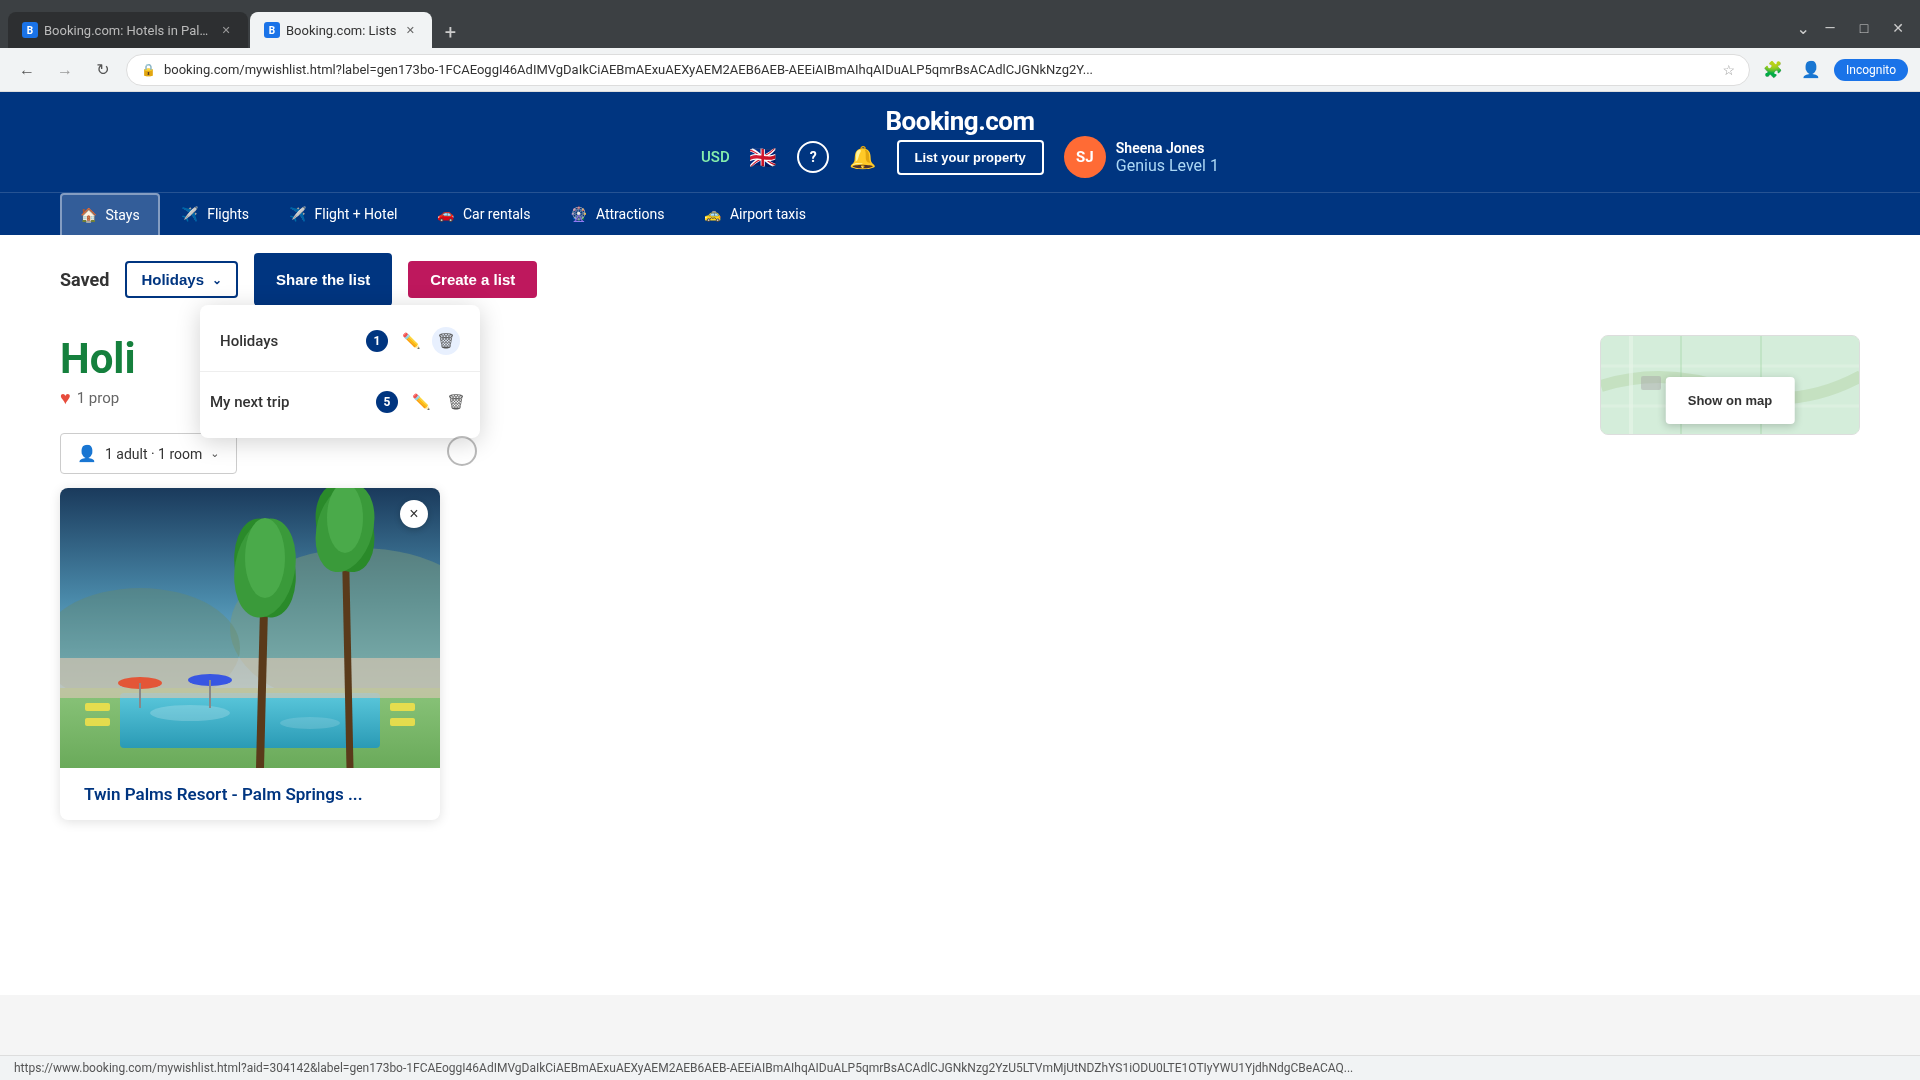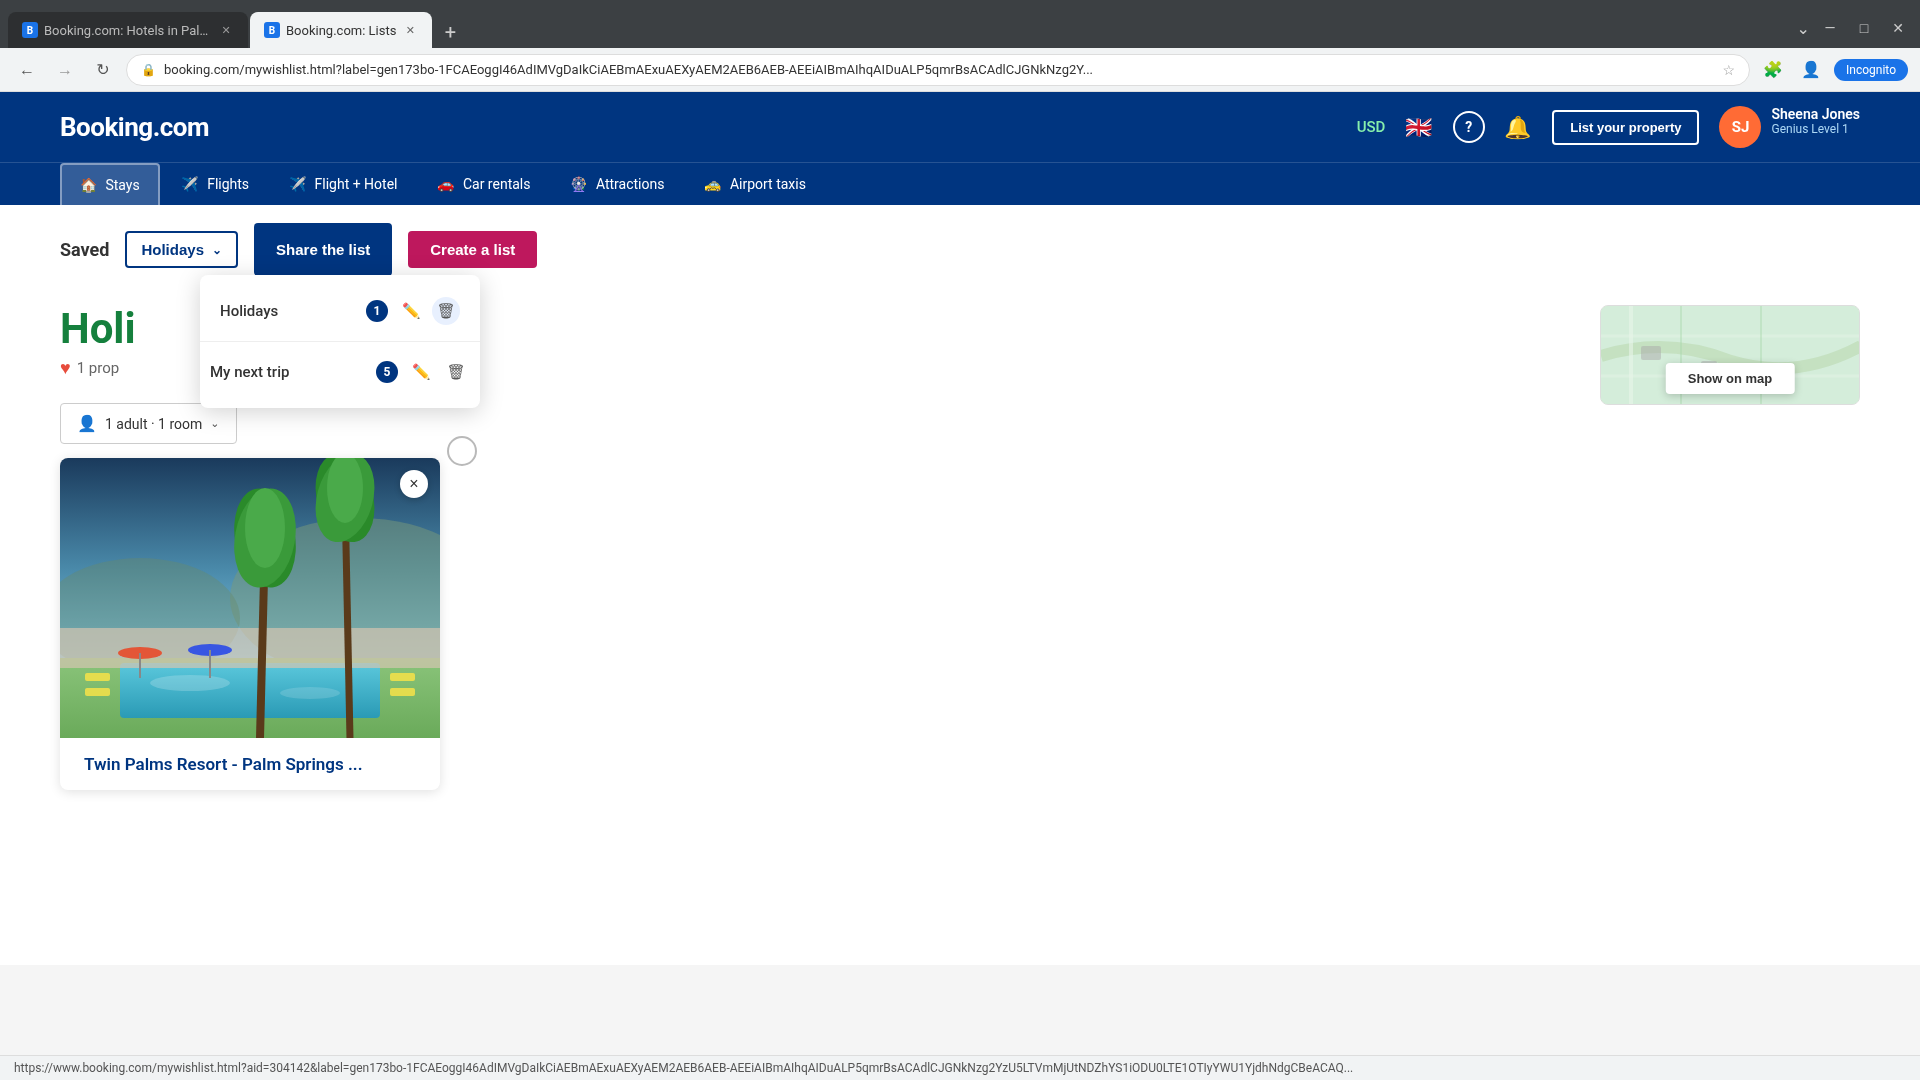--- a/index.html
+++ b/index.html
@@ -45,33 +45,33 @@
 
   <span style="width:30px;height:30px;border-radius:50%;display:flex;align-items:center;justify-content:center;color:#555;font-size:16px;cursor:pointer;">🧩</span>
   <span style="width:30px;height:30px;border-radius:50%;display:flex;align-items:center;justify-content:center;color:#555;font-size:16px;cursor:pointer;">👤</span>
   <div style="background:#1a73e8;color:white;border-radius:16px;padding:4px 12px;font-size:12px;display:flex;align-items:center;gap:4px;cursor:pointer;">
     <span>Incognito</span>
   </div>
 </div>
 
 <div style="position:relative;">
 
-<div style="background:#003580; padding:14px 60px; display:flex; align-items:center; justify-content:space-between;">
+<div style="background:#003580; padding:14px 60px; display:flex; align-items:center; justify-content:space-between;flex-direction:column;">
   <span style="color:white;font-size:26px;font-weight:700;letter-spacing:-0.5px;cursor:pointer;">Booking.com</span>
   <div style="display:flex;align-items:center;gap:20px;">
     <span style="color:#86efac;font-size:15px;font-weight:500;cursor:pointer;">USD</span>
     <span style="font-size:22px;cursor:pointer;">🇬🇧</span>
     <div style="width:32px;height:32px;border-radius:50%;border:2px solid white;display:flex;align-items:center;justify-content:center;color:white;font-size:14px;font-weight:bold;cursor:pointer;">?</div>
     <span style="color:white;font-size:22px;cursor:pointer;">🔔</span>
     <button style="background:transparent;border:2px solid white;color:white;border-radius:4px;padding:8px 16px;font-size:13px;font-weight:600;cursor:pointer;white-space:nowrap;">List your property</button>
-    <div style="display:flex;gap:10px;cursor:pointer;">
+    <div style="display:flex;align-items:center;gap:10px;cursor:pointer;">
       <div style="width:42px;height:42px;border-radius:50%;background:#ff6b35;display:flex;align-items:center;justify-content:center;color:white;font-size:15px;font-weight:bold;">SJ</div>
       <div>
         <div style="color:white;font-size:14px;font-weight:600;">Sheena Jones</div>
-        <div style="color:#acd8f5;font-size:12px;">Genius Level 1</div>
+        <div style="color:#acd8f5;font-size:16px;">Genius Level 1</div>
       </div>
     </div>
   </div>
 </div>
 
 <div style="background:#003580;padding:0 60px;display:flex;gap:4px;border-top:1px solid rgba(255,255,255,0.15);">
   <div style="display:flex;align-items:center;gap:8px;padding:12px 18px;color:white;font-size:14px;cursor:pointer;border-radius:4px 4px 0 0;background:rgba(255,255,255,0.2);border:2px solid rgba(255,255,255,0.4);border-bottom:none;">
     <span>🏠</span>
     <span>Stays</span>
   </div>
@@ -157,21 +157,21 @@
       <rect x="0" y="0" width="260" height="100" fill="#d4edda"></rect>
       <path d="M0,50 Q65,30 130,55 Q195,75 260,40" stroke="#b5d6a7" stroke-width="12" fill="none" opacity="0.5"></path>
       <path d="M30,0 L30,100" stroke="#e8f5e9" stroke-width="4" opacity="0.6"></path>
       <path d="M0,30 L260,30" stroke="#e8f5e9" stroke-width="3" opacity="0.4"></path>
       <path d="M0,70 L260,70" stroke="#e8f5e9" stroke-width="3" opacity="0.4"></path>
       <path d="M80,0 L80,100" stroke="#a5d6a7" stroke-width="2" opacity="0.4"></path>
       <path d="M160,0 L160,100" stroke="#a5d6a7" stroke-width="2" opacity="0.4"></path>
       <rect x="40" y="40" width="20" height="14" rx="2" fill="#aaa" opacity="0.5"></rect>
       <rect x="100" y="55" width="16" height="12" rx="2" fill="#aaa" opacity="0.5"></rect>
     </svg>
-    <button style="position:absolute;bottom:10px;left:50%;transform:translateX(-50%);background:white;border:none;border-radius:4px;padding:8px 22px;font-size:13px;font-weight:600;color:#333;cursor:pointer;white-space:nowrap;box-shadow:0 2px 8px rgba(0,0,0,0.2);">Show on map</button>
+    <button style="position:absolute;bottom:10px;left:50%;transform:translateX(-50%);background:white;border:none;border-radius:4px;padding:16px 22px;font-size:13px;font-weight:600;color:#333;cursor:pointer;white-space:nowrap;box-shadow:0 2px 8px rgba(0,0,0,0.2);">Show on map</button>
   </div>
 
   
   <div style="margin:0 60px;background:white;border-radius:8px;box-shadow:0 2px 12px rgba(0,0,0,0.12);overflow:hidden;width:380px;position:relative;display:inline-block;">
     
     <div style="width:380px;height:280px;position:relative;overflow:hidden;">
       <svg width="380" height="280" viewBox="0 0 380 280" xmlns="http://www.w3.org/2000/svg">
 
         <defs>
           <linearGradient id="sky" x1="0" y1="0" x2="0" y2="1">

